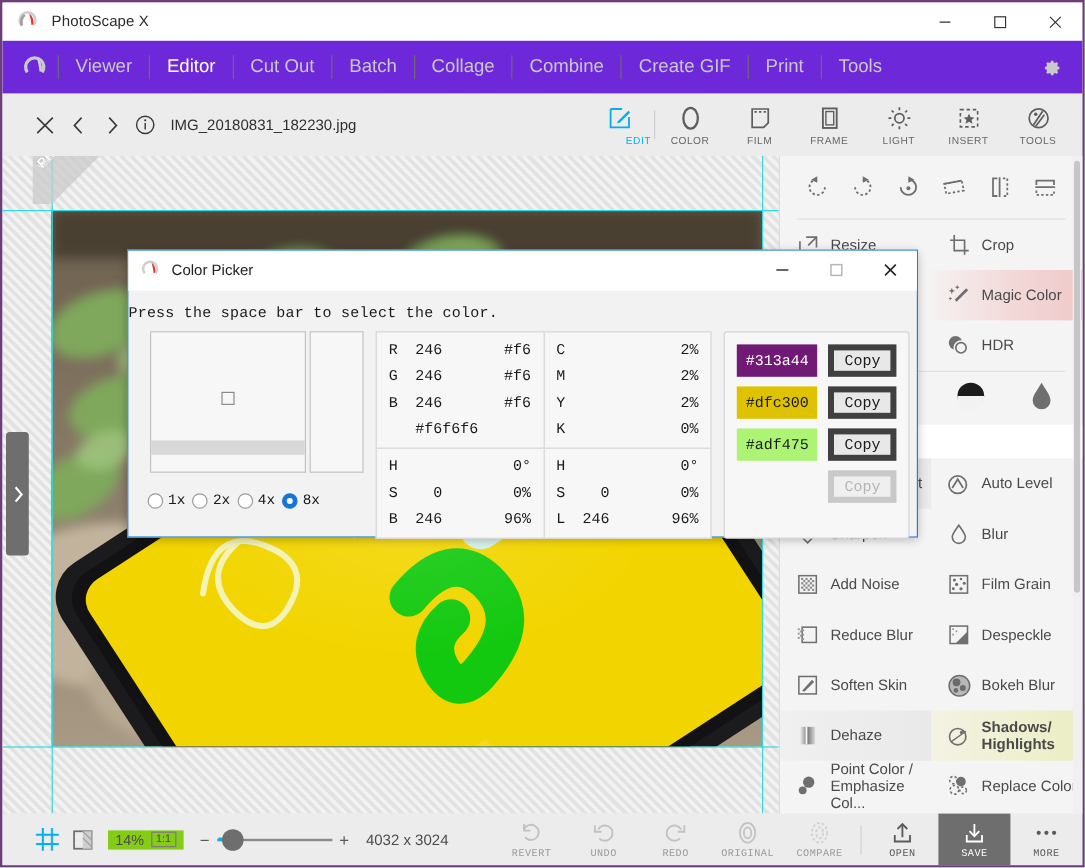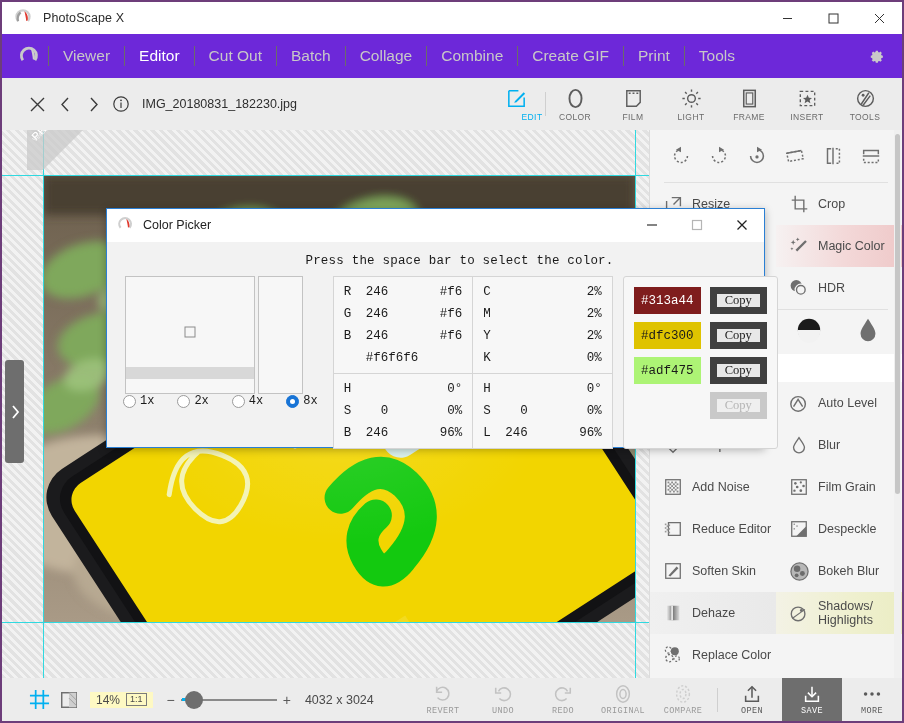--- a/index.html
+++ b/index.html
@@ -122,38 +122,38 @@
   .hr { height:1px; background:#e0e0e0; margin:0 14px; }
 
   .grid2 { display:flex; flex-wrap:wrap; }
   .titem {
     width:50%; height:42px; display:flex; align-items:center; gap:8px;
     padding-left:12px; font-size:12.5px; color:#4a4a4a;
   }
   .titem .ti { width:22px; min-width:22px; height:22px; display:flex; align-items:center; justify-content:center; }
   .titem .tl { line-height:1.12; }
   .titem.hl-pink { background: linear-gradient(90deg,#f6f1f1 0%, #f3d8d8 55%, #efc9c9 100%); }
-  .titem.hl-yellow { background: linear-gradient(90deg,#f3f2e5 0%, #eff0cf 60%, #ebedc4 100%); }
+  .titem.hl-yellow { background: linear-gradient(90deg,#f3f2e5 0%, #eff0cf 60%, #ebedc4 100%); font-weight: bold; }
   .titem.hl-gray { background: linear-gradient(90deg,#f0f0f0, #e9e9e9); }
 
   .filters-row { display:flex; align-items:center; justify-content:space-around; height:44px; padding:0 6px;}
   .blankrow { height:28px; background:#ffffff; }
 
   .rscroll {
     position:absolute; right:1px; top:0; width:7px; bottom:0; background:#f0f0f0;
   }
   .rscroll i { position:absolute; top:4px; left:1px; width:5px; height:360px; background:#c6c6c6; border-radius:3px; display:block;}
 
   
   .bottombar {
     position:absolute; left:0; right:0; bottom:0; height:43px;
     background:#ececec; display:flex; align-items:center;
   }
   .bb-icon { width:30px; height:30px; display:flex; align-items:center; justify-content:center; }
-  .zoombox { display:flex; align-items:center; gap:6px; background:#fef9c3; padding:1px 6px; margin-left:6px;}
+  .zoombox { display:flex; align-items:center; gap:6px; background:#84cc16; padding:1px 6px; margin-left:6px;}
   .zoompct { font-size:12px; color:#4a4a4a; }
   .ratio11 {
     border:1.5px solid #7b7b7b; font-size:9px; color:#4a4a4a; padding:1px 3px; line-height:1;
   }
   .slider { display:flex; align-items:center; gap:6px; margin-left:14px; }
   .sl-track { width:96px; height:2px; background:#8a8a8a; position:relative; }
   .sl-knob { position:absolute; left:4px; top:-8px; width:18px; height:18px; border-radius:50%; background:#6e6e6e; }
   .sl-tick { position:absolute; left:1px; top:-1px; width:6px; height:3px; background:#00b0f0;}
   .dims { margin-left:14px; font-size:12.5px; color:#4a4a4a; }
 
@@ -179,36 +179,36 @@
     height:33px; background:#ffffff; display:flex; align-items:center;
     border-bottom:1px solid #fff;
   }
   .dlg-logo { margin-left:10px; width:18px; height:18px; }
   .dlg-name { margin-left:8px; font-size:12.5px; color:#222; }
   .dlg-btns { margin-left:auto; display:flex; }
   .dlg-btn { width:45px; height:33px; display:flex; align-items:center; justify-content:center;
              font-size:13px; color:#333; }
 
   .dlg-hint {
-    text-align:center; font-family:"Liberation Mono", monospace; font-size:12.5px;
-    color:#1a1a1a; padding-top:12px; padding-bottom:8px; letter-spacing:.2px;padding-left:48px;
+    text-align:left; font-family:"Liberation Mono", monospace; font-size:12.5px;
+    color:#1a1a1a; padding-top:12px; padding-bottom:8px; letter-spacing:.2px;
   }
   .dlg-body { display:flex; padding:0 18px; gap:10px; }
 
   .mag-big {
     width:130px; height:118px; background:#f7f7f7; border:1px solid #c3c3c3; position:relative;
   }
   .mag-big .cursorbox {
     position:absolute; left:50%; top:47%; transform:translate(-50%,-50%);
     width:11px; height:11px; border:1px solid #8b8b8b; background:transparent;
   }
   .mag-big .band { position:absolute; left:0; right:0; bottom:14px; height:12px; background:#d8d8d8; }
   .mag-small { width:45px; height:118px; background:#f7f7f7; border:1px solid #c3c3c3; margin-left:3px;}
 
-  .zoomopts { display:flex; align-items:flex-end; gap:18px; margin-top:0; margin-left:-2px;}
+  .zoomopts { display:flex; align-items:flex-end; gap:1px; margin-top:16px; margin-left:-2px;}
   .zopt { display:flex; align-items:center; gap:4px; margin-right:5px; }
   .radio {
     width:13px; height:13px; border-radius:50%; border:1.5px solid #9b9b9b; background:#fff;
     display:flex; align-items:center; justify-content:center;
   }
   .radio.sel { border-color:#1874d6; background:#1874d6; }
   .radio.sel::after { content:""; width:5px; height:5px; border-radius:50%; background:#fff; }
   .zopt span { font-family:"Liberation Mono", monospace; font-size:12px; color:#1a1a1a; }
 
   .valpanel {
@@ -229,23 +229,23 @@
     width:155px; border:1px solid #d5d5d5; background:#f7f7f7; border-radius:3px;
     padding:10px 10px; display:flex; flex-direction:column; gap:8px;
   }
   .swrow { display:flex; align-items:center; gap:9px; }
   .swatch {
     width:72px; height:27px; display:flex; align-items:center; justify-content:center;
     font-family:"Liberation Mono", monospace; font-size:12.5px;
   }
   .swatch.empty { background:transparent; }
   .copybtn {
-    width:60px; height:27px; background:#e8e8e8; border:7px solid #404040;
+    width:60px; height:27px; background:#e8e8e8; border:5px solid #404040;
     display:flex; align-items:center; justify-content:center;
-    font-family:Liberation Serif, serif; font-size:12.5px; color:#1a1a1a;
+    font-family:Liberation Mono, monospace; font-size:12.5px; color:#1a1a1a;
   }
   .copybtn.disabled { color:#b5b5b5; border-color:#c9c9c9; background:#efefef; }
 </style>
 </head>
 <body>
 
 <div id="app">
 
   <div class="titlebar">
     <div class="tb-logo">
@@ -358,35 +358,35 @@
         <div class="mi">
           <svg width="23" height="23" viewBox="0 0 24 24" fill="none" stroke="#5d5d5d" stroke-width="1.5">
             <path d="M5 4 H19 V16 L15 20 H5 Z"></path>
             <path d="M7 6.5 H17" stroke-dasharray="2 2"></path>
           </svg>
         </div>
         <div class="ml">FILM</div>
       </div>
       <div class="mode">
         <div class="mi">
+          <svg width="23" height="23" viewBox="0 0 24 24" fill="none" stroke="#5d5d5d" stroke-width="1.6">
+            <rect x="6" y="3.5" width="12" height="17"></rect>
+            <rect x="8.6" y="6.2" width="6.8" height="11.6" stroke-width="1.2"></rect>
+          </svg>
+        </div>
+        <div class="ml">FRAME</div>
+      </div>
+      <div class="mode">
+        <div class="mi">
           <svg width="23" height="23" viewBox="0 0 24 24" fill="none" stroke="#5d5d5d" stroke-width="1.5">
             <circle cx="12" cy="12" r="4"></circle>
             <path d="M12 2.5 V5 M12 19 V21.5 M2.5 12 H5 M19 12 H21.5 M5.3 5.3 L7 7 M17 17 L18.7 18.7 M18.7 5.3 L17 7 M7 17 L5.3 18.7"></path>
           </svg>
         </div>
         <div class="ml">LIGHT</div>
-      </div>
-      <div class="mode">
-        <div class="mi">
-          <svg width="23" height="23" viewBox="0 0 24 24" fill="none" stroke="#5d5d5d" stroke-width="1.6">
-            <rect x="6" y="3.5" width="12" height="17"></rect>
-            <rect x="8.6" y="6.2" width="6.8" height="11.6" stroke-width="1.2"></rect>
-          </svg>
-        </div>
-        <div class="ml">FRAME</div>
       </div>
       <div class="mode">
         <div class="mi">
           <svg width="23" height="23" viewBox="0 0 24 24" fill="none" stroke="#5d5d5d">
             <rect x="4.5" y="4.5" width="15" height="15" stroke-width="1.4" stroke-dasharray="3 2.4"></rect>
             <path d="M12 8 L13.4 11.1 L16.7 11.4 L14.2 13.6 L15 16.9 L12 15.1 L9 16.9 L9.8 13.6 L7.3 11.4 L10.6 11.1 Z" fill="#5d5d5d" stroke="none"></path>
           </svg>
         </div>
         <div class="ml">INSERT</div>
       </div>
@@ -757,21 +757,21 @@
                 <rect x="4" y="7" width="1.8" height="1.8"></rect>
               <rect x="2" y="9" width="1.8" height="1.8"></rect>
                 <rect x="4" y="11" width="1.8" height="1.8"></rect>
               <rect x="2" y="13" width="1.8" height="1.8"></rect>
                 <rect x="6" y="6" width="1.8" height="1.8"></rect>
               <rect x="6" y="10" width="1.8" height="1.8"></rect>
                 <rect x="6" y="14" width="1.8" height="1.8"></rect>
             </g>
           </svg>
         </div>
-        <div class="tl">Reduce Editor</div>
+        <div class="tl">Reduce Blur</div>
       </div>
       <div class="titem">
         <div class="ti">
           <svg width="20" height="20" viewBox="0 0 22 22">
             <rect x="3" y="3" width="16" height="16" fill="none" stroke="#6f6f6f" stroke-width="1.4"></rect>
             <path d="M19 19 L19 8 L8 19 Z" fill="#6f6f6f"></path>
             <g fill="#9a9a9a">
                 <rect x="5" y="5" width="1.6" height="1.6"></rect>
                 <rect x="8" y="7" width="1.6" height="1.6"></rect>
                 <rect x="5" y="10" width="1.6" height="1.6"></rect>
@@ -823,20 +823,30 @@
           <svg width="20" height="20" viewBox="0 0 22 22" fill="none" stroke="#6f6f6f" stroke-width="1.5">
             <circle cx="10" cy="12" r="7.5"></circle>
             <circle cx="13.6" cy="8.2" r="1.6" fill="#6f6f6f" stroke="none"></circle>
             <path d="M3.5 17 L17.5 7" stroke-width="1.2"></path>
           </svg>
         </div>
         <div class="tl" style="white-space:pre-line;">Shadows/
 Highlights</div>
       </div>
 
+      <div class="titem">
+        <div class="ti">
+          <svg width="20" height="20" viewBox="0 0 22 22">
+            <circle cx="12" cy="7.5" r="5.2" fill="#6f6f6f"></circle>
+            <circle cx="6.5" cy="15" r="3.6" fill="#6f6f6f"></circle>
+          </svg>
+        </div>
+        <div class="tl" style="white-space:pre-line;">Point Color /
+Emphasize Col...</div>
+      </div>
       <div class="titem">
         <div class="ti">
           <svg width="20" height="20" viewBox="0 0 22 22">
             <circle cx="13" cy="7" r="4.4" fill="#6f6f6f"></circle>
             <circle cx="7" cy="14.5" r="4" fill="none" stroke="#6f6f6f" stroke-width="1.5" stroke-dasharray="2.2 2"></circle>
             <circle cx="6" cy="5.5" r="3.4" fill="none" stroke="#6f6f6f" stroke-width="1.4" stroke-dasharray="2.2 2"></circle>
             <circle cx="15" cy="15" r="3" fill="none" stroke="#6f6f6f" stroke-width="1.4" stroke-dasharray="2 2"></circle>
           </svg>
         </div>
         <div class="tl">Replace Color</div>
@@ -1098,21 +1108,21 @@
               <div class="k">L</div>
               <div class="n">246</div>
               <div class="h">96%</div>
             </div>
           </div>
         </div>
       </div>
 
       <div class="swatchpanel">
         <div class="swrow">
-          <div class="swatch" style="background:#7f1d1d;color:#ffffff;font-family:Liberation Mono, monospace;">#313a44</div>
+          <div class="swatch" style="background:#701a75;color:#ffffff;font-family:Liberation Mono, monospace;">#313a44</div>
           <div class="copybtn">Copy</div>
         </div>
         <div class="swrow">
           <div class="swatch" style="background:#dfc300;color:#1a1a1a;">#dfc300</div>
           <div class="copybtn">Copy</div>
         </div>
         <div class="swrow">
           <div class="swatch" style="background:#adf475;color:#1a1a1a;">#adf475</div>
           <div class="copybtn">Copy</div>
         </div>

